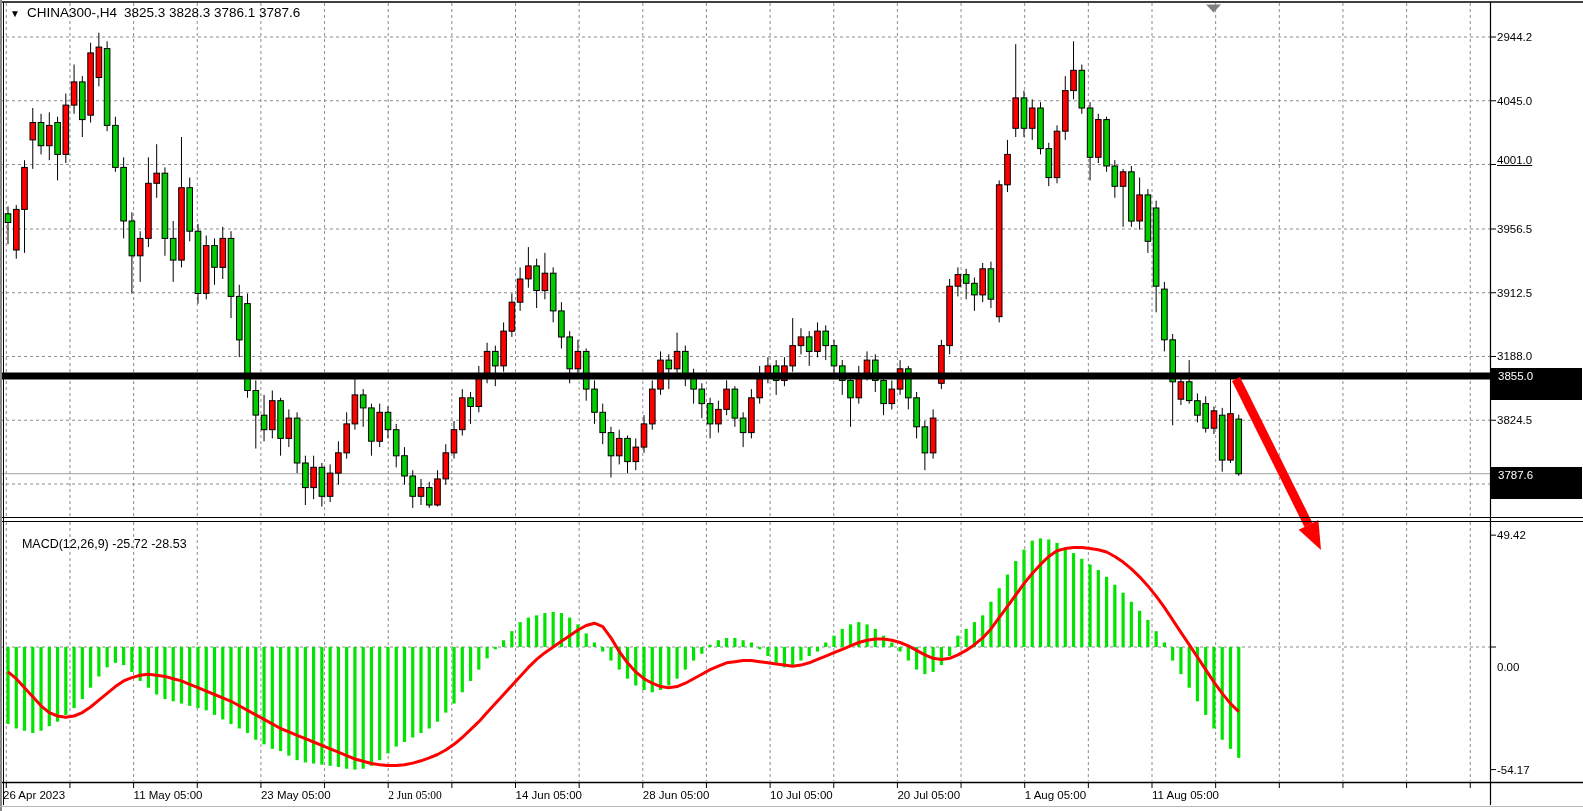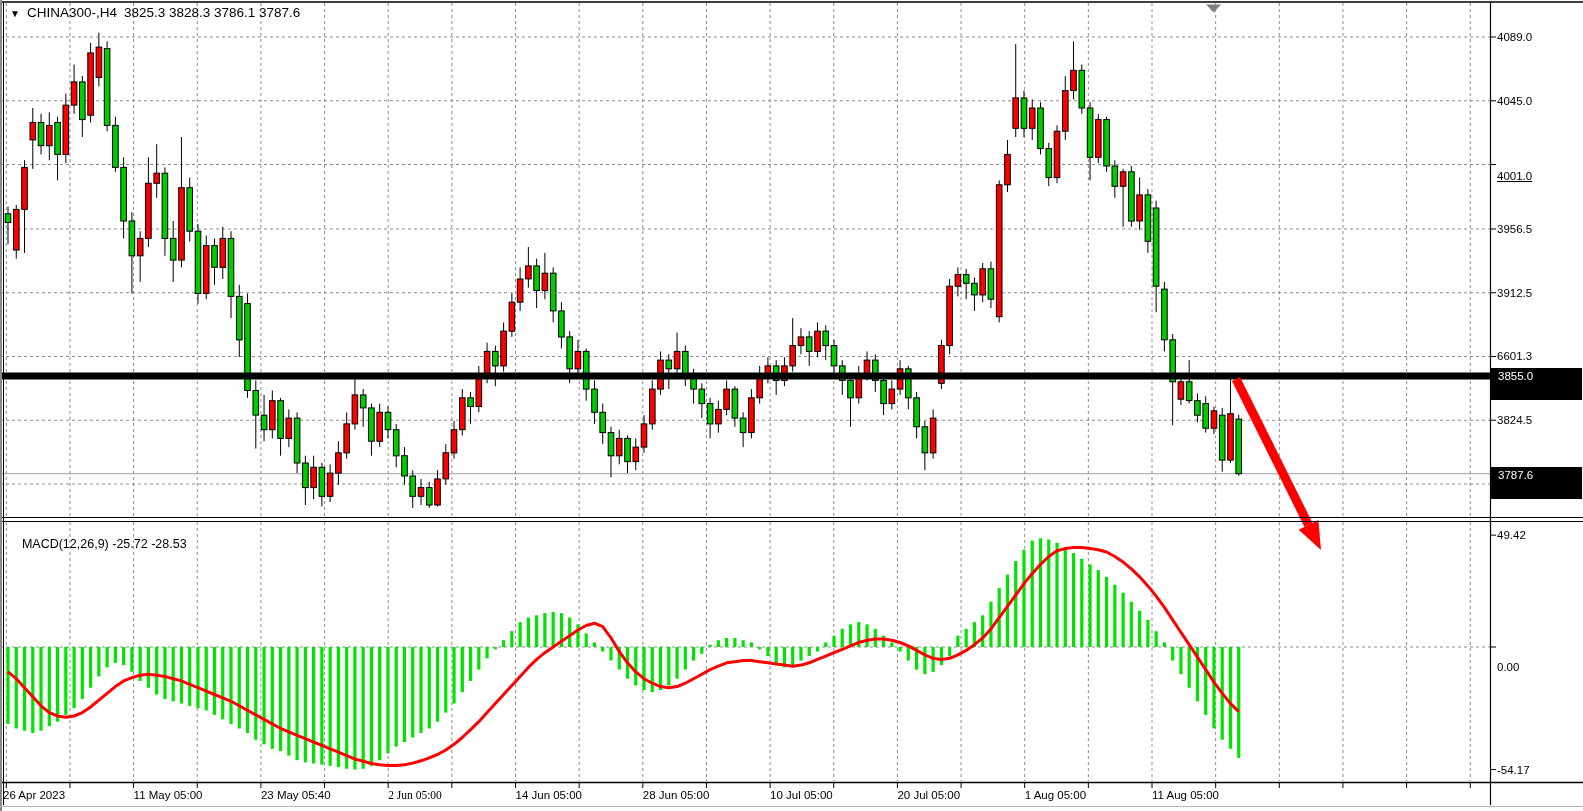--- a/index.html
+++ b/index.html
@@ -595,38 +595,38 @@
 
   <div class="chart-title">
     <span class="tri">▼</span><span>CHINA300-,H4</span><span>3825.3 3828.3 3786.1 3787.6</span>
   </div>
 
   <div class="macd-label">
     <span>MACD(12,26,9)</span> <span>-25.72 -28.53</span>
   </div>
 
   <div id="price-labels">
-      <div class="axis-label" style="top: 30px;">4089.0</div>
+      <div class="axis-label" style="top: 30px;">2944.2</div>
       <div class="axis-label" style="top: 93.7536px;">4045.0</div>
-      <div class="axis-label" style="top: 169px; text-decoration: underline;">4001.0</div>
+      <div class="axis-label" style="top: 153px; text-decoration: underline;">4001.0</div>
       <div class="axis-label" style="top: 221.985px;">3956.5</div>
       <div class="axis-label" style="top: 285.739px;">3912.5</div>
-      <div class="axis-label" style="top: 349.493px;">6601.3</div>
+      <div class="axis-label" style="top: 349.493px;">3188.0</div>
       <div class="axis-label" style="top: 413.246px;">3824.5</div>
       <div class="axis-label" style="top: 477px;">3780.5</div>
     </div>
   <div id="macd-labels">
       <div class="axis-label" style="top: 528.163px;">49.42</div>
       <div class="axis-label" style="top: 660px;">0.00</div>
       <div class="axis-label" style="top: 762.587px;">-54.17</div>
     </div>
   <div id="time-labels">
       <div class="time-label" style="left: 3px;">26 Apr 2023</div>
       <div class="time-label" style="left: 133.6px;">11 May 05:00</div>
-      <div class="time-label" style="left: 260.9px;">23 May 05:40</div>
+      <div class="time-label" style="left: 260.9px;">23 May 05:00</div>
       <div class="time-label" style="left: 388.2px; font-family: Liberation Serif, serif;">2 Jun 05:00</div>
       <div class="time-label" style="left: 515.5px;">14 Jun 05:00</div>
       <div class="time-label" style="left: 642.8px;">28 Jun 05:00</div>
       <div class="time-label" style="left: 770.1px;">10 Jul 05:00</div>
       <div class="time-label" style="left: 897.4px;">20 Jul 05:00</div>
       <div class="time-label" style="left: 1024.7px;">1 Aug 05:00</div>
       <div class="time-label" style="left: 1152px;">11 Aug 05:00</div>
     </div>
   <div id="badges">
       <div class="price-badge" style="top: 368.053px;">3855.0</div>

